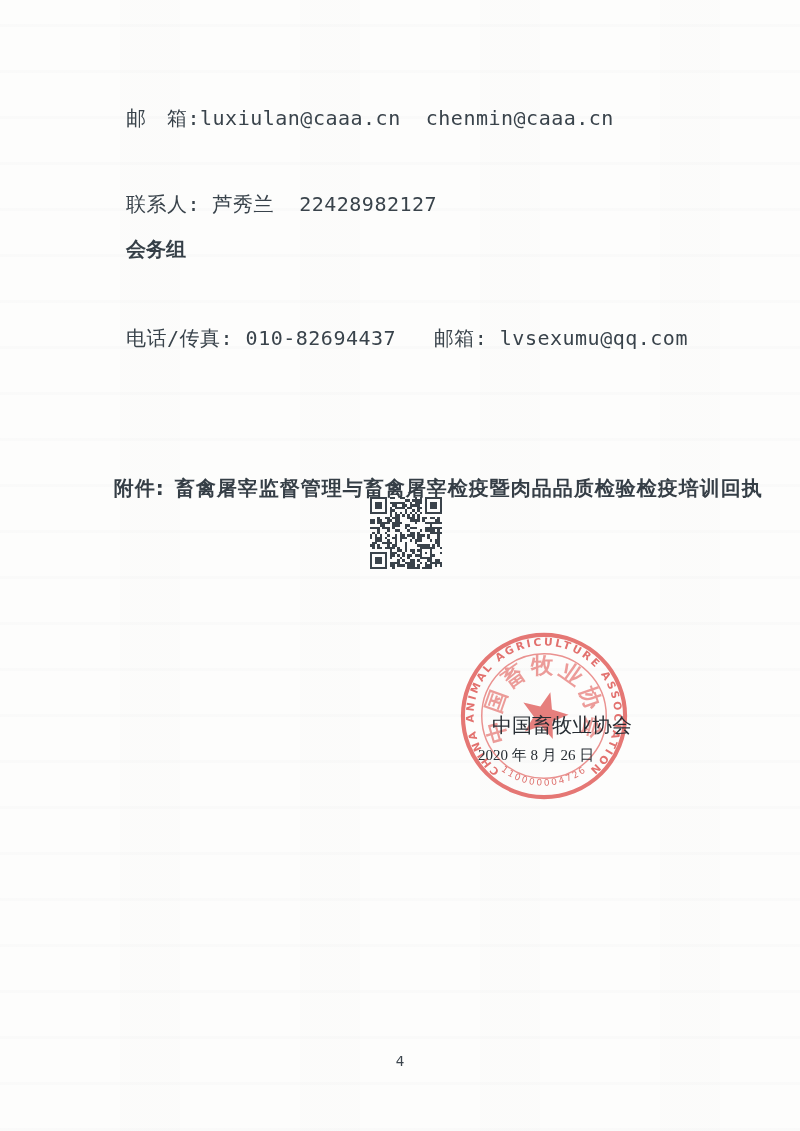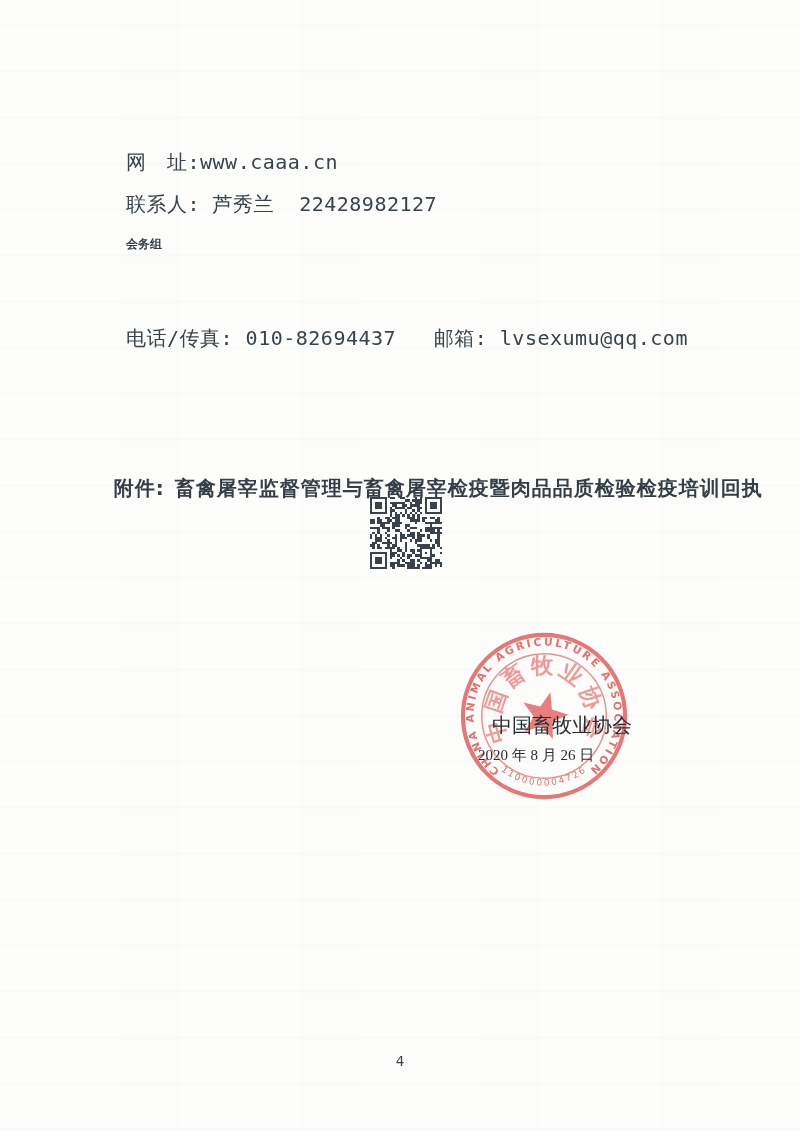--- a/index.html
+++ b/index.html
@@ -27,21 +27,21 @@
     letter-spacing:0.5px;
     color:#39434b;
     font-family:"DejaVu Sans Mono","Liberation Mono",monospace;
     white-space:pre;
   }
   .l1 { top:106px; }
   .l2 { top:150px; }
   .l3 { top:192px; }
   .group-title {
     position:absolute; left:126px; top:236px;
-    font-size:12px; font-weight:bold; color:#353f47;
+    font-size:20px; font-weight:bold; color:#353f47;
     font-family:Liberation Serif, serif;
   }
   .g1 { top:279px; }
   .g2 { top:326px; }
   .attachment {
     position:absolute; left:82px; top:451px;
     font-size:20px; font-weight:bold; color:#353e46;
     font-family:"DejaVu Sans","Liberation Sans",sans-serif;
     letter-spacing:1px; white-space:pre;
   }
@@ -91,21 +91,21 @@
     font-family:"DejaVu Sans","Liberation Sans",sans-serif;
   }
 </style>
 </head>
 <body>
 
 <div class="page">
 
   <div class="scan-noise"></div>
 
-  <div class="line l2">网　址:www.caaa.cn</div>
+  <div class="line l1">邮　箱:luxiulan@caaa.cn  chenmin@caaa.cn</div>
   <div class="line l3">联系人: 芦秀兰  22428982127</div>
 
   <div class="group-title">会务组</div>
   <div class="line g2">电话/传真: 010-82694437   邮箱: lvsexumu@qq.com</div>
 
   <div class="attachment">
     <span class="att-label">附件:</span><span>畜禽屠宰监督管理与畜禽屠宰检疫暨肉品品质检验检疫培训回执</span>
   </div>
 
   <svg id="qr" class="qr" viewBox="0 0 29 29" style="fill: rgb(58, 67, 75);">

